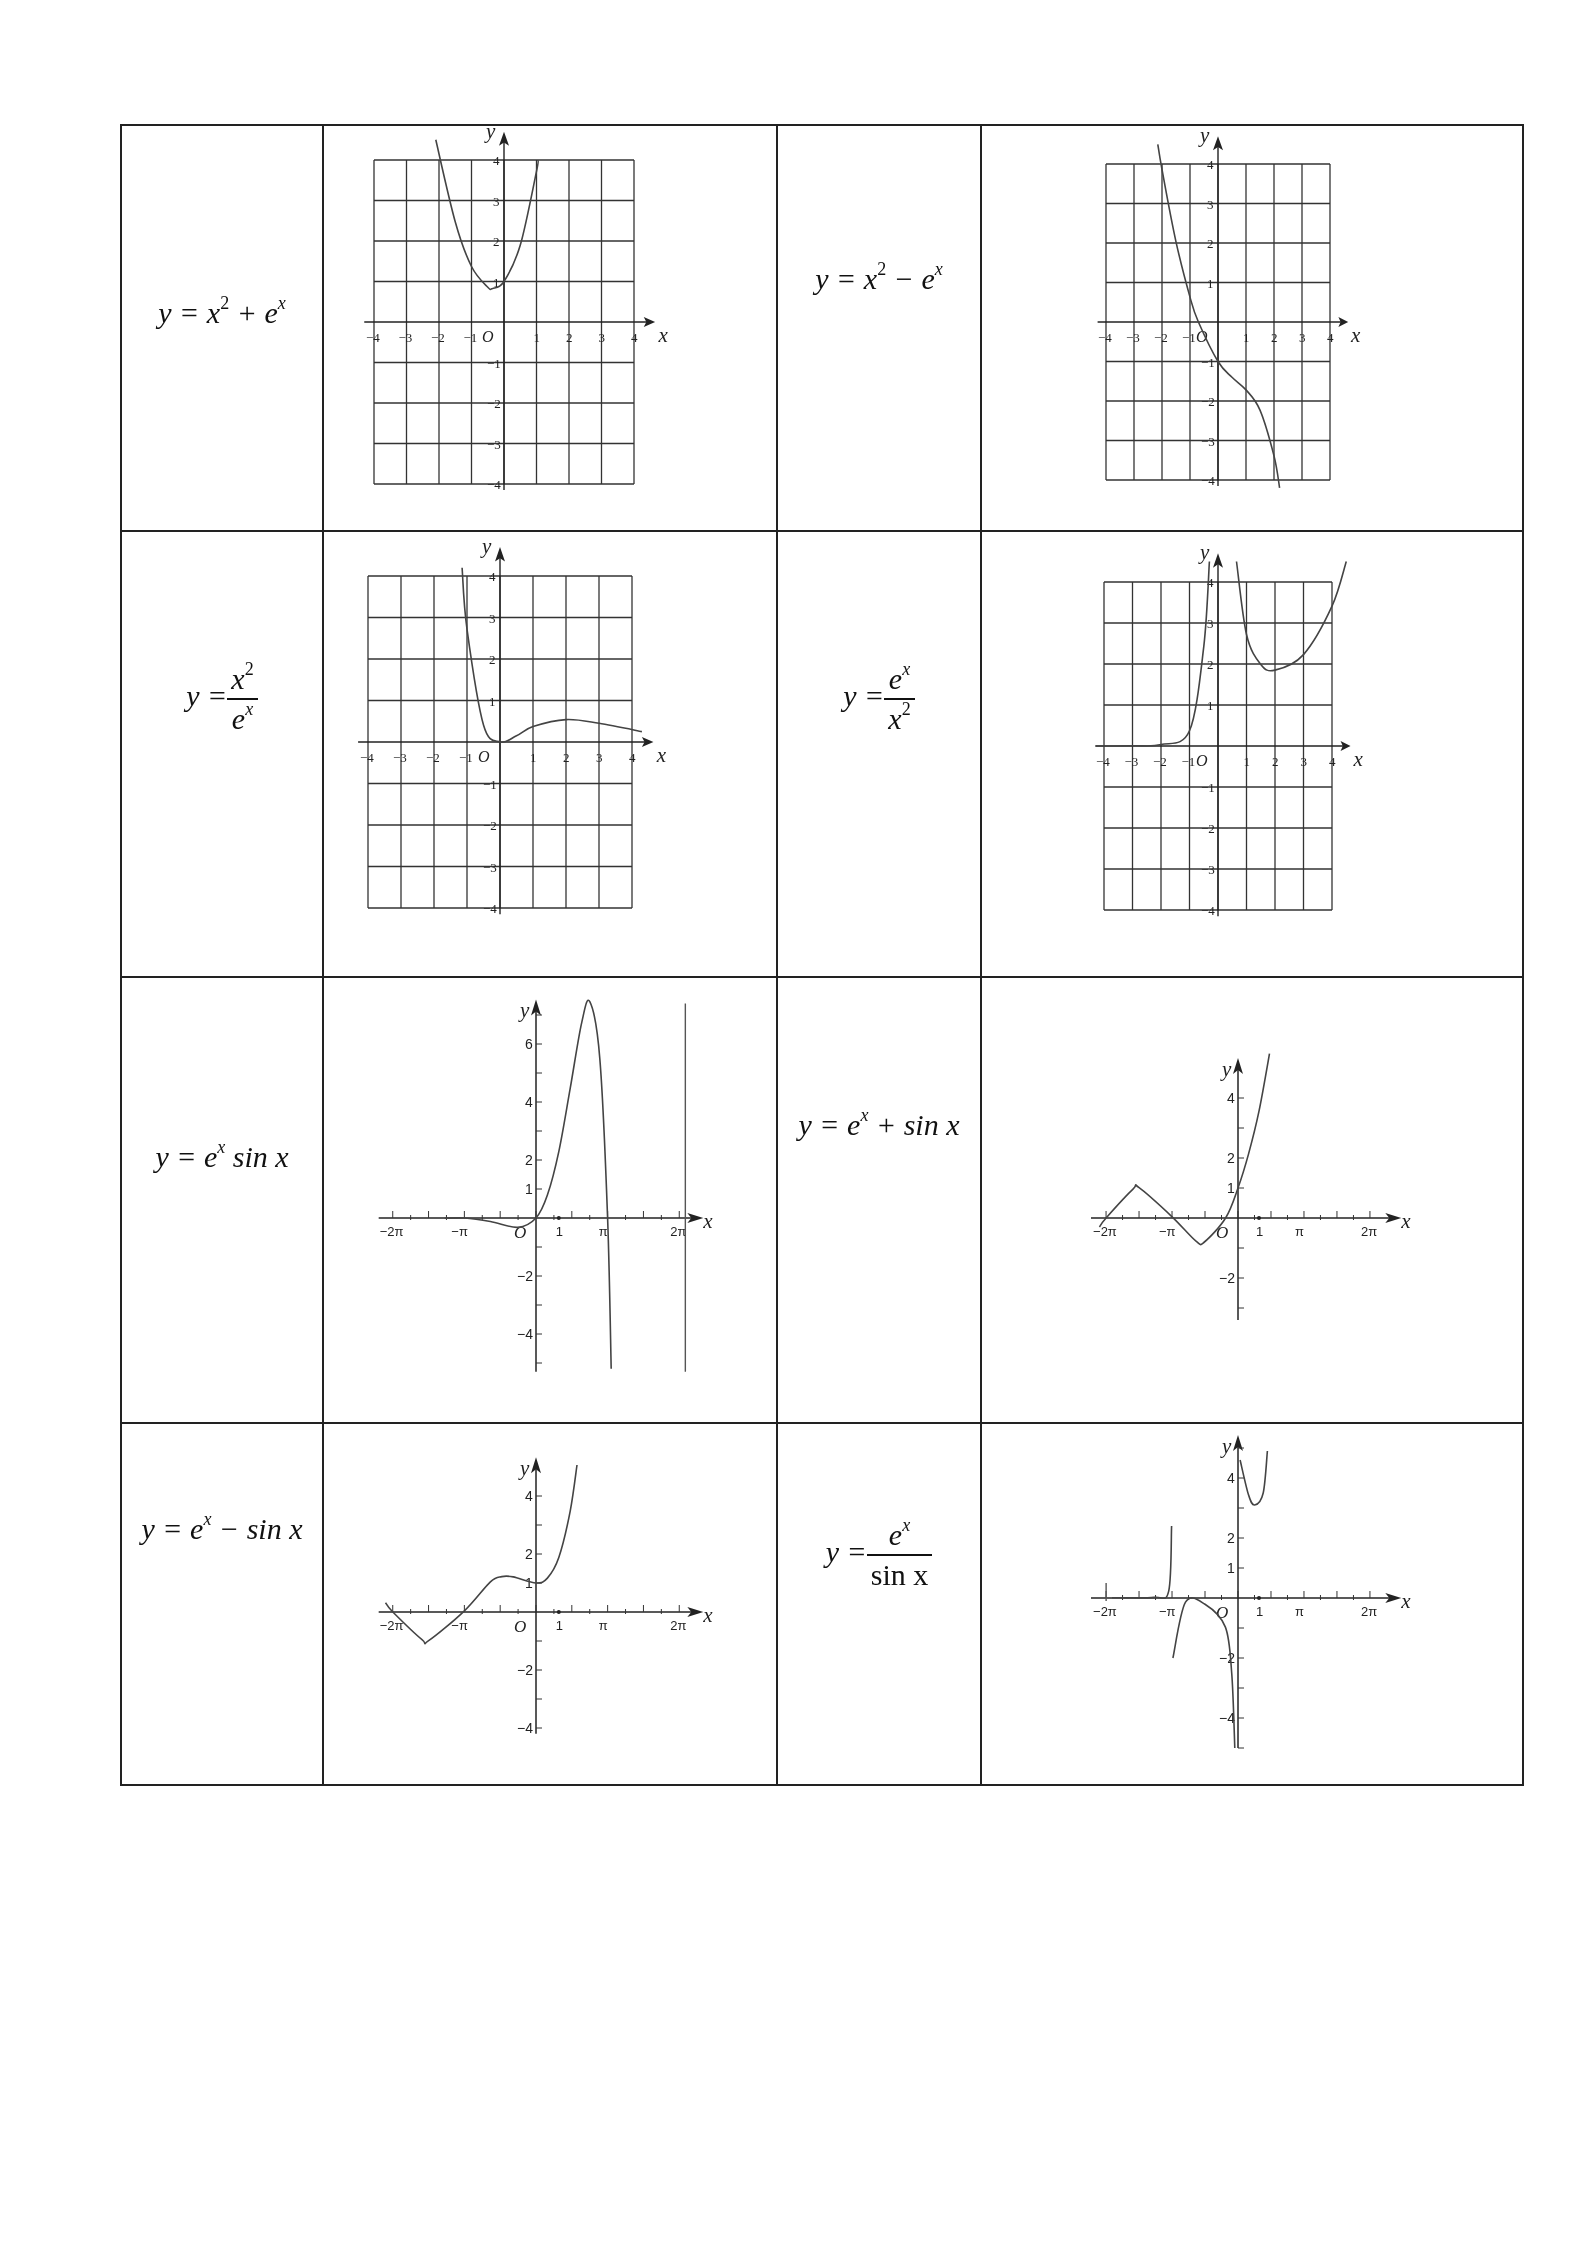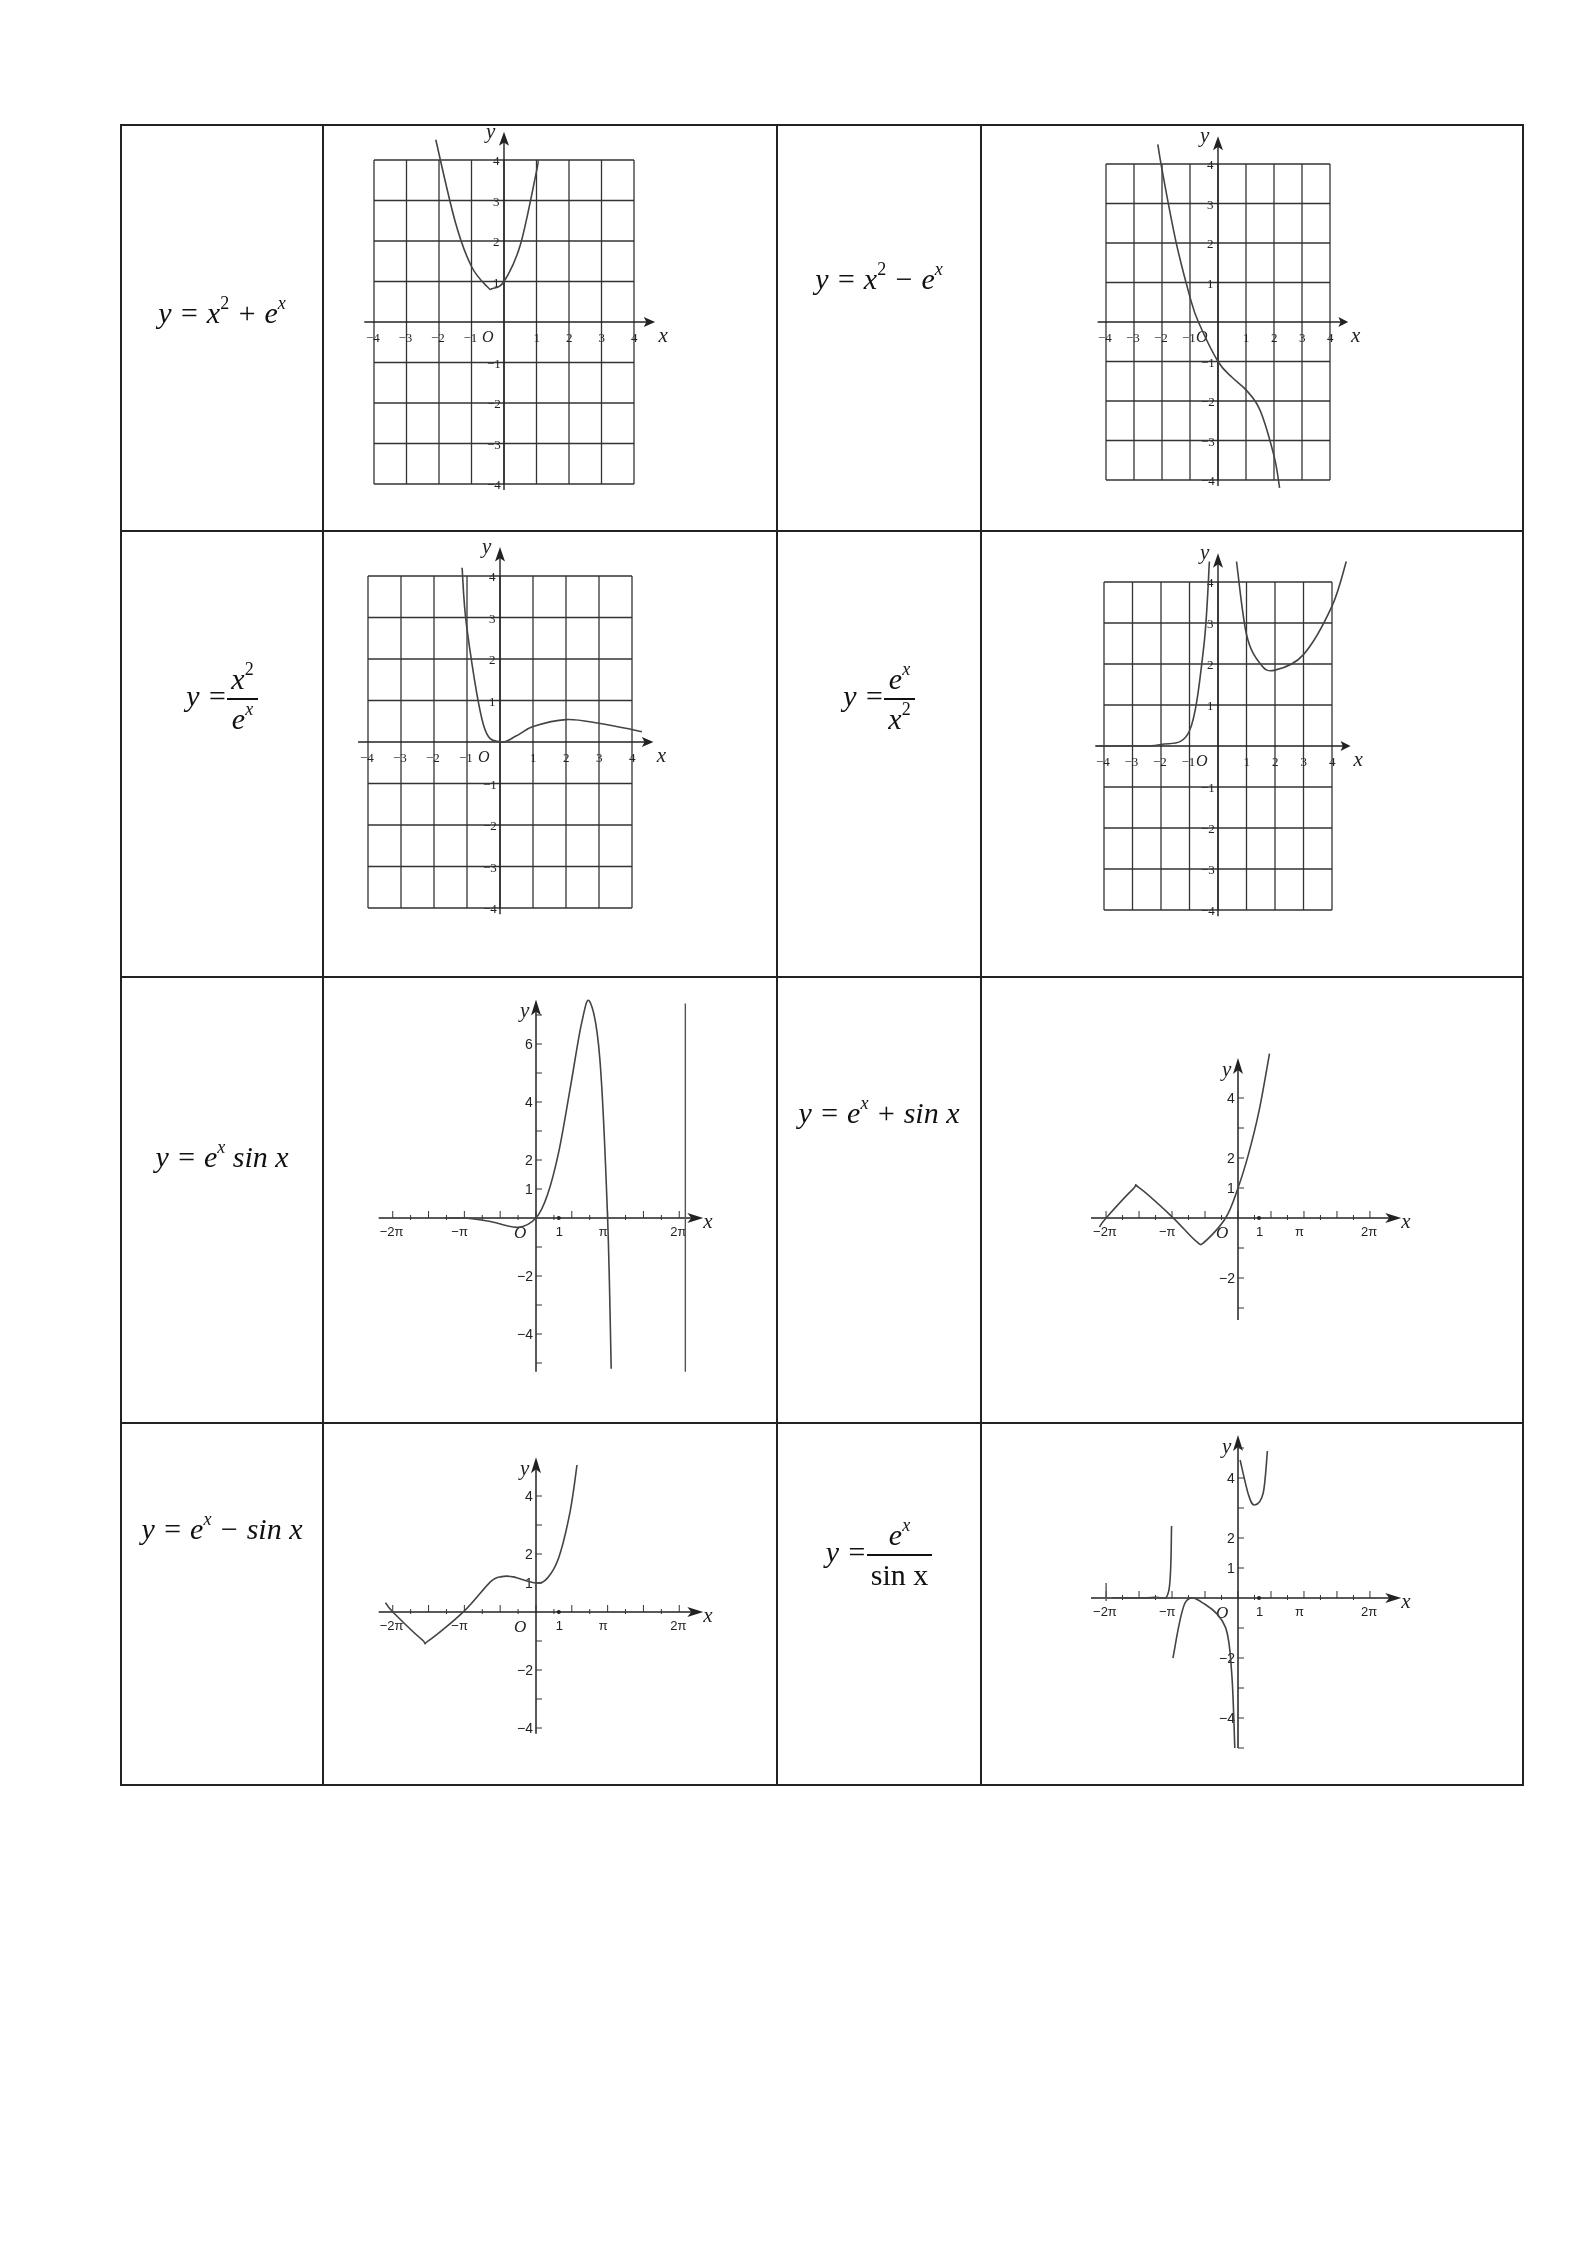--- a/index.html
+++ b/index.html
@@ -287,21 +287,21 @@
             <text class="sans" x="193" y="303" font-size="14">−2</text>
             <text class="sans" x="193" y="361" font-size="14">−4</text>
             <text x="190" y="260" font-size="17" font-style="italic">O</text>
             <text x="379.32000000000005" y="250" font-size="21" font-style="italic">x</text>
             <text x="196" y="39.39999999999998" font-size="21" font-style="italic">y</text>
             <path d="M120.8,240.3 C124.1,240.2 132.8,239.5 140.4,240.0 C148.0,240.5 157.5,241.9 166.4,243.5 C175.3,245.0 186.2,249.9 193.8,249.3 C201.4,248.7 207.1,245.4 212.0,240.0 C216.9,234.6 219.6,228.2 223.4,217.1 C227.2,206.0 231.0,191.4 234.8,173.6 C238.6,155.8 242.4,131.8 246.2,110.4 C250.0,89.0 254.3,59.6 257.6,45.1 C260.9,30.7 262.8,17.8 265.8,23.7 C268.8,29.6 272.9,44.4 275.8,80.5 C278.8,116.6 281.7,188.3 283.6,240.0 C285.5,291.7 286.6,365.7 287.2,390.8" fill="none" stroke="#444" stroke-width="1.6"></path>
             <line x1="361.34000000000003" y1="25.399999999999977" x2="361.34000000000003" y2="393.7" stroke="#555" stroke-width="1.4"></line>
           </svg>
     </td>
     <td class="fcell2">
-      <div class="formula" style="top:118px">
+      <div class="formula" style="top:130px">
         <span>y = e</span><sup>x</sup><span> + sin x</span>
       </div>
     </td>
     <td class="gcell2">
       <svg id="g5" width="540" height="446">
             <line x1="109" y1="240" x2="409.29999999999995" y2="240" stroke="#222" stroke-width="1.5"></line>
             <polygon points="419.29999999999995,240 403.29999999999995,235 407.29999999999995,240 403.29999999999995,245" fill="#222"></polygon>
             <line x1="256" y1="342" x2="256" y2="84" stroke="#222" stroke-width="1.5"></line>
             <polygon points="256,80 251,96 256,92 261,96" fill="#222"></polygon>
             <line x1="124.05310854922868" y1="233" x2="124.05310854922868" y2="240" stroke="#333" stroke-width="1"></line>

